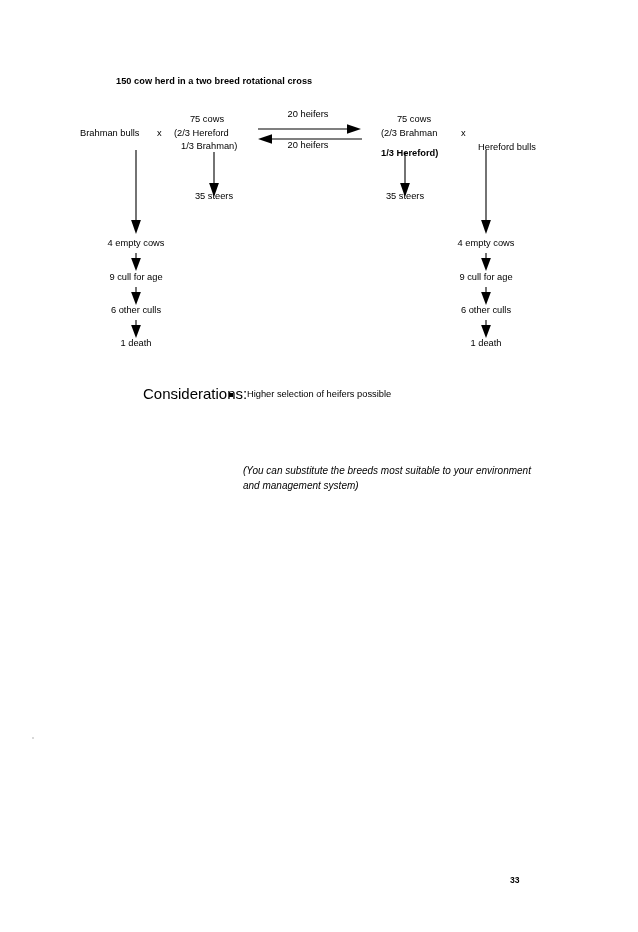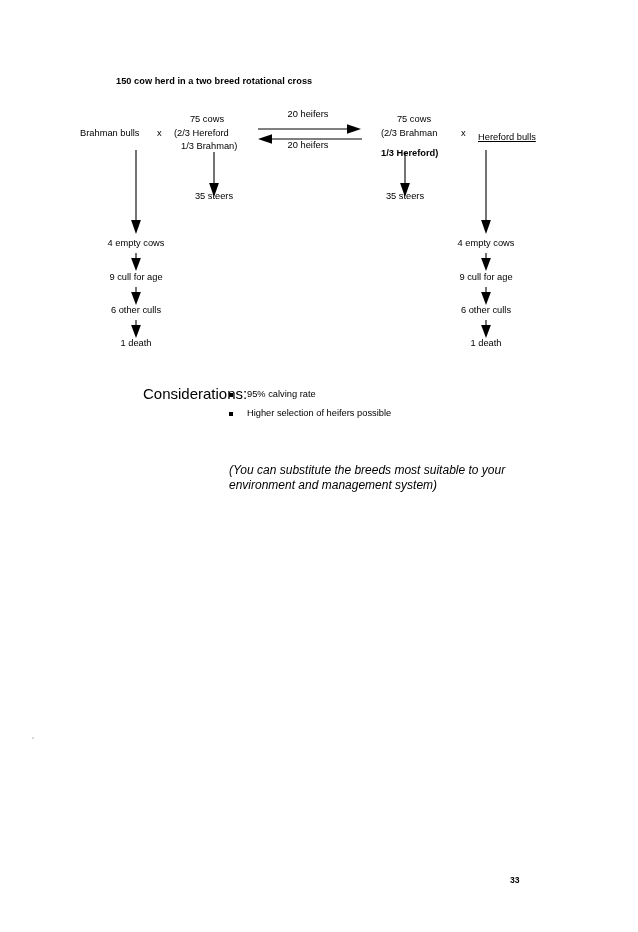--- a/index.html
+++ b/index.html
@@ -98,24 +98,24 @@
     position: absolute;
     left: 0;
     top: 50%;
     transform: translateY(-50%);
     width: 4px;
     height: 4px;
     background: #000;
   }
   #considerations-note {
     position: absolute;
-    left: 86px;
+    left: 100px;
     top: 78px;
     width: 300px;
-    font-size: 12px;
+    font-size: 10px;
     font-style: italic;
     line-height: 15px;
   }
 
   
   #page-number {
     position: absolute;
     left: 510px;
     top: 875px;
     font-size: 8.6px;
@@ -204,21 +204,21 @@
     </svg>
   </div>
 
   <div class="t center" style="left:308px; top:139px;">20 heifers</div>
 
   <div class="t center" style="left:414px; top:113px;">75 cows</div>
   <div class="t" style="left:381px; top:127px;">(2/3 Brahman</div>
   <div class="t" style="left:381px; top:147px;font-weight:bold;">1/3 Hereford)</div>
 
   <div class="t" style="left:461px; top:127px;">x</div>
-  <div class="t" style="left:478px; top:131px;text-decoration:underline;">Hereford bulls</div>
+  <div class="t" style="left:478px; top:141px;">Hereford bulls</div>
 
   <div class="varrow" style="left:405px; top:152px;">
     <svg width="13" height="46" viewBox="0 0 13 46">
       <line x1="6.5" y1="0" x2="6.5" y2="34" stroke="#000" stroke-width="1.1"></line>
       <polygon points="6.5,45 1.6,31 11.4,31" fill="#000"></polygon>
     </svg>
   </div>
 
   <div class="t center" style="left:405px; top:190px;">35 steers</div>
 
@@ -251,24 +251,20 @@
       <line x1="6.5" y1="0" x2="6.5" y2="8" stroke="#000" stroke-width="1.1"></line>
       <polygon points="6.5,18 1.6,5 11.4,5" fill="#000"></polygon>
     </svg>
   </div>
 
   <div class="t center" style="left:486px; top:337px;">1 death</div>
 
   <div id="considerations-block">
     <div id="considerations-label">Considerations:</div>
     <ul id="considerations-list">
-      <li>
-        <span class="bullet"></span>
-        <span>95% calving rate</span>
-      </li>
       <li>
         <span class="bullet"></span>
         <span>Higher selection of heifers possible</span>
       </li>
     </ul>
     <div id="considerations-note">(You can substitute the breeds most suitable to your environment and management system)</div>
   </div>
 
   <div id="scan-speck"></div>
 

